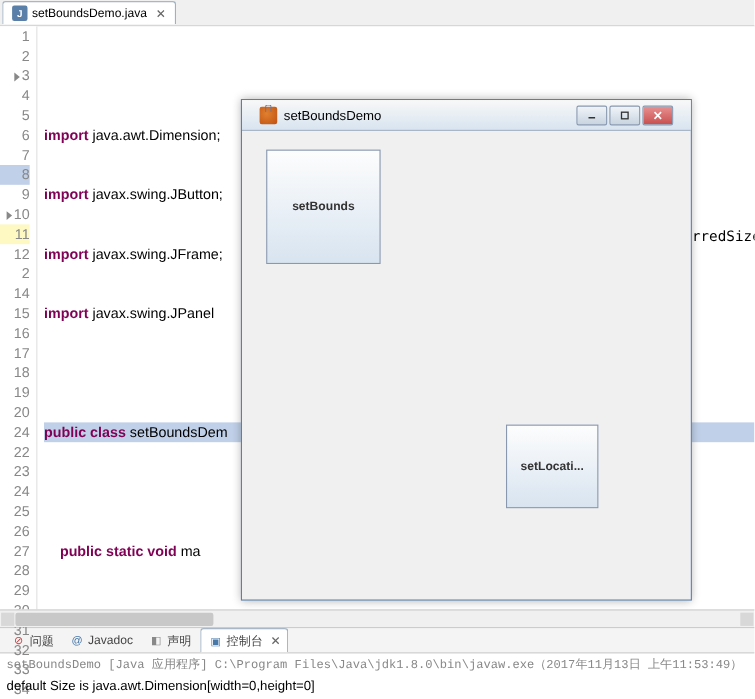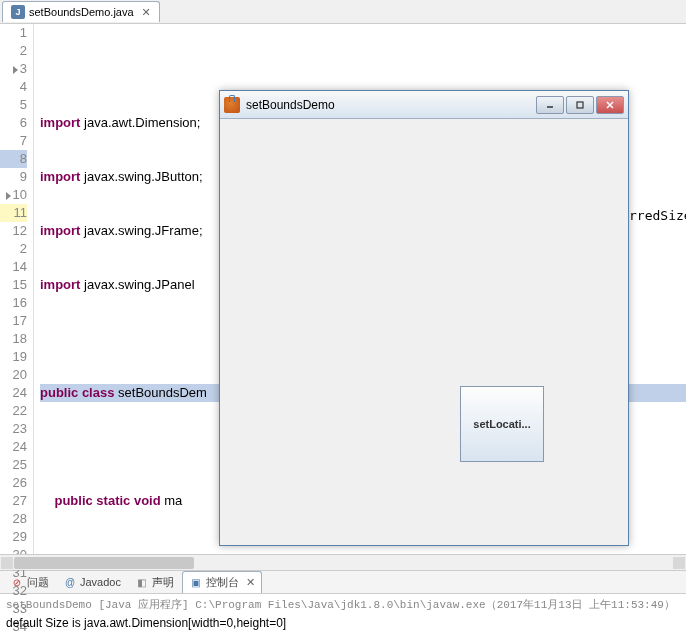--- a/index.html
+++ b/index.html
@@ -34,21 +34,21 @@
 .ctab.active { background: #fff; border: 1px solid #a0b0c0; border-bottom: none; border-radius: 3px 3px 0 0; }
 .cic { width: 14px; height: 14px; display: flex; align-items: center; justify-content: center; font-size: 10px; }
 .cic.prob { color: #c04040; } .cic.jd { color: #4878a8; } .cic.decl { color: #888; } .cic.con { color: #4878a8; }
 
 
 .console-body { padding: 3px 6px; font-family: Consolas, monospace; font-size: 12px; line-height: 16px; color: #000; }
 .console-header { color: #888; font-family: Liberation Mono, monospace; font-size: 11px; margin-bottom: 2px; }
 
 
 .app-window { position: absolute; left: 219px; top: 90px; width: 410px; height: 456px; background: #f0f0f0; border: 1px solid #5a7fa8; box-shadow: 0 0 8px rgba(0,0,0,0.3); }
-.titlebar { height: 28px; background: linear-gradient(#f8f8f8, #d8e4f0); display: flex; align-items: center; padding: 0 4px; border-bottom: 1px solid #a0b0c0; }
+.titlebar { height: 28px; background: linear-gradient(#f8f8f8, #d8e4f0); display: flex; align-items: center; padding: 0 16px; border-bottom: 1px solid #a0b0c0; }
 .titlebar .java-icon { width: 16px; height: 16px; margin-right: 6px; background: radial-gradient(circle at 40% 40%, #e08030, #c05010); border-radius: 2px; position: relative; }
 .titlebar .java-icon::after { content: ''; position: absolute; top: -2px; left: 5px; width: 4px; height: 6px; border: 1px solid #4878c0; border-bottom: none; border-radius: 2px 2px 0 0; }
 .titlebar .title { flex: 1; font-size: 12px; color: #000; }
 .win-btns { display: flex; gap: 2px; }
 .win-btn { width: 28px; height: 18px; background: linear-gradient(#f0f4f8, #c8d4e0); border: 1px solid #8898b0; border-radius: 2px; display: flex; align-items: center; justify-content: center; font-size: 10px; cursor: pointer; }
 .win-btn.close { background: linear-gradient(#e89090, #c85050); color: #fff; }
 .win-btn svg { width: 10px; height: 10px; }
 .app-client { position: absolute; left: 1px; top: 29px; right: 1px; bottom: 1px; background: #f0f0f0; }
 .swing-btn { position: absolute; background: linear-gradient(#fdfdfd, #d8e4f0); border: 1px solid #8898b0; display: flex; align-items: center; justify-content: center; font-size: 11px; font-weight: bold; color: #333; cursor: pointer; }
 .swing-btn.b1 { left: 21px; top: 16px; width: 104px; height: 104px; }
@@ -193,15 +193,16 @@
         </div>
       <div class="win-btn close">
           <svg viewBox="0 0 10 10">
             <line x1="2" y1="2" x2="8" y2="8" stroke="#fff" stroke-width="1.5"></line>
             <line x1="8" y1="2" x2="2" y2="8" stroke="#fff" stroke-width="1.5"></line>
           </svg>
         </div>
     </div>
   </div>
   <div class="app-client">
+    <div class="swing-btn b1">setBounds</div>
     <div class="swing-btn b2">setLocati...</div>
   </div>
 </div>
 
 </body></html>

